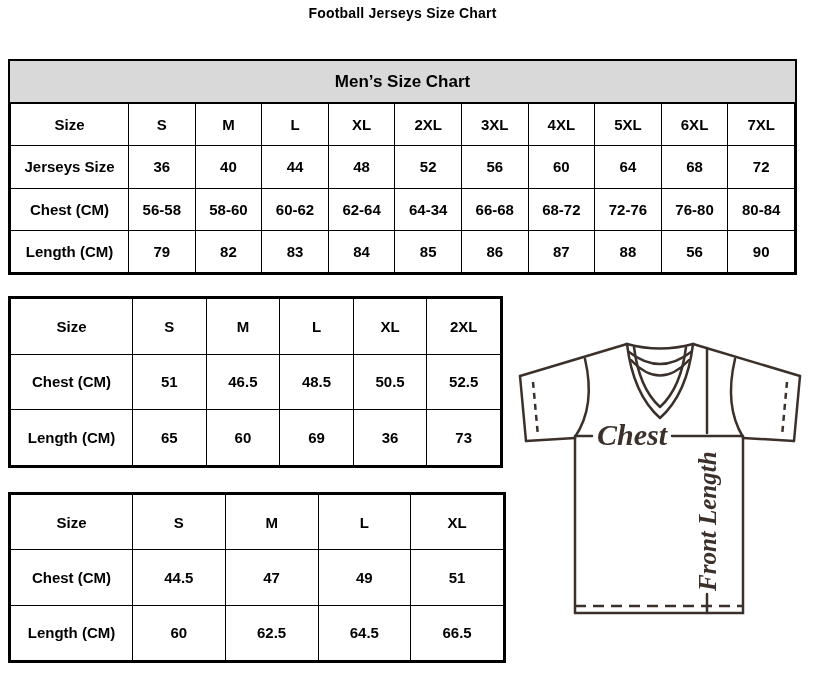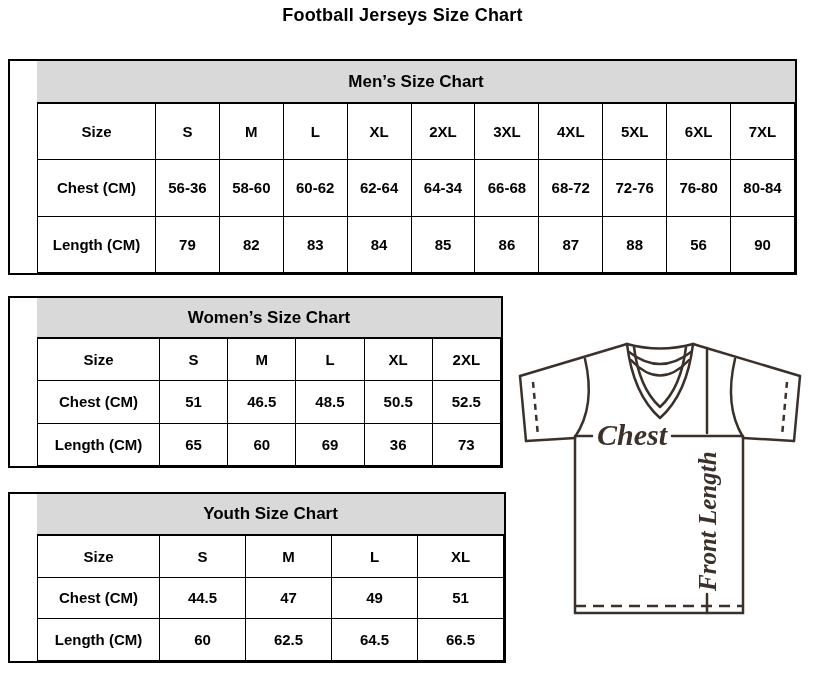--- a/index.html
+++ b/index.html
@@ -1,21 +1,21 @@
 <!DOCTYPE html>
 <html><head>
 <meta charset="utf-8">
 <style>
   html,body{margin:0;padding:0;background:#ffffff;}
   #page{position:relative;width:816px;height:675px;background:#ffffff;
         font-family:"Liberation Sans","DejaVu Sans",sans-serif;color:#000;}
   .page-title{position:absolute;left:8px;top:5px;width:789px;text-align:center;
-        font-size:18px;font-weight:bold;letter-spacing:.2px;}
+        font-size:14px;font-weight:bold;letter-spacing:.2px;}
   .size-table{position:absolute;border:2px solid #000;background:#fff;
-        display:flex;flex-direction:column;box-sizing:border-box;padding-left:27px;}
+        display:flex;flex-direction:column;box-sizing:border-box;}
   .tbl-header{background:#d9d9d9;border-bottom:1px solid #000;display:flex;
         align-items:center;justify-content:center;font-weight:bold;font-size:17px;
         flex:0 0 auto;}
   .size-table table{border-collapse:collapse;width:100%;flex:1 1 auto;
         table-layout:fixed;height:100%;}
   .size-table td{border:1px solid #000;text-align:center;vertical-align:middle;
         font-weight:bold;font-size:15px;padding:0;overflow:hidden;}
   #men-table{left:8px;top:59px;width:789px;height:216px;}
   #men-table .tbl-header{height:41px;}
   #men-table td:first-child{width:117px;}
@@ -50,22 +50,35 @@
             <td>L</td>
             <td>XL</td>
             <td>2XL</td>
             <td>3XL</td>
             <td>4XL</td>
             <td>5XL</td>
             <td>6XL</td>
             <td>7XL</td>
           </tr>
           <tr>
+            <td>Jerseys Size</td>
+            <td>36</td>
+            <td>40</td>
+            <td>44</td>
+            <td>48</td>
+            <td>52</td>
+            <td>56</td>
+            <td>60</td>
+            <td>64</td>
+            <td>68</td>
+            <td>72</td>
+          </tr>
+          <tr>
             <td>Chest (CM)</td>
-            <td>56-36</td>
+            <td>56-58</td>
             <td>58-60</td>
             <td>60-62</td>
             <td>62-64</td>
             <td>64-34</td>
             <td>66-68</td>
             <td>68-72</td>
             <td>72-76</td>
             <td>76-80</td>
             <td>80-84</td>
           </tr>
@@ -80,21 +93,20 @@
             <td>87</td>
             <td>88</td>
             <td>56</td>
             <td>90</td>
           </tr>
         </tbody>
     </table>
   </div>
 
   <div class="size-table" id="women-table">
-    <div class="tbl-header">Women’s Size Chart</div>
     <table>
       <tbody>
           <tr>
             <td>Size</td>
             <td>S</td>
             <td>M</td>
             <td>L</td>
             <td>XL</td>
             <td>2XL</td>
           </tr>
@@ -112,21 +124,20 @@
             <td>60</td>
             <td>69</td>
             <td>36</td>
             <td>73</td>
           </tr>
         </tbody>
     </table>
   </div>
 
   <div class="size-table" id="youth-table">
-    <div class="tbl-header">Youth Size Chart</div>
     <table>
       <tbody>
           <tr>
             <td>Size</td>
             <td>S</td>
             <td>M</td>
             <td>L</td>
             <td>XL</td>
           </tr>
           <tr>

